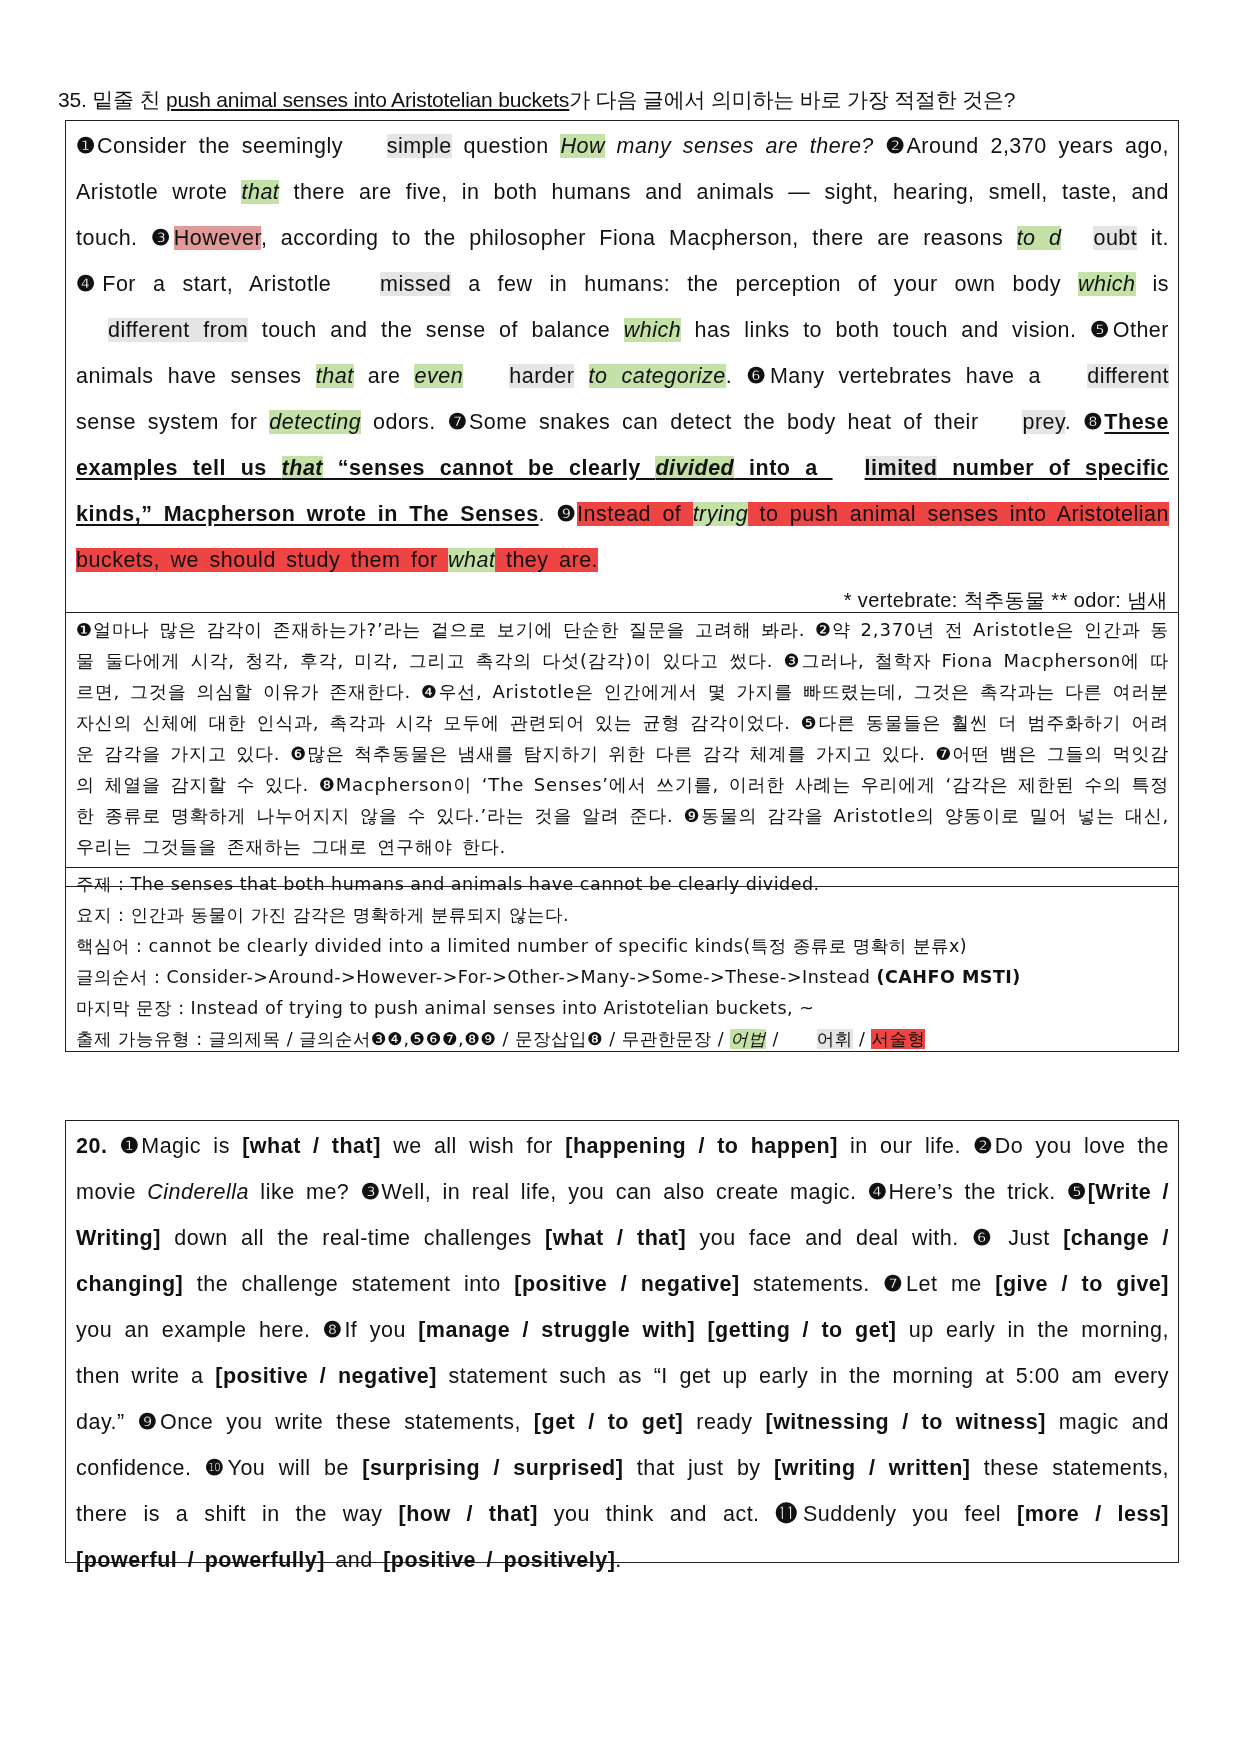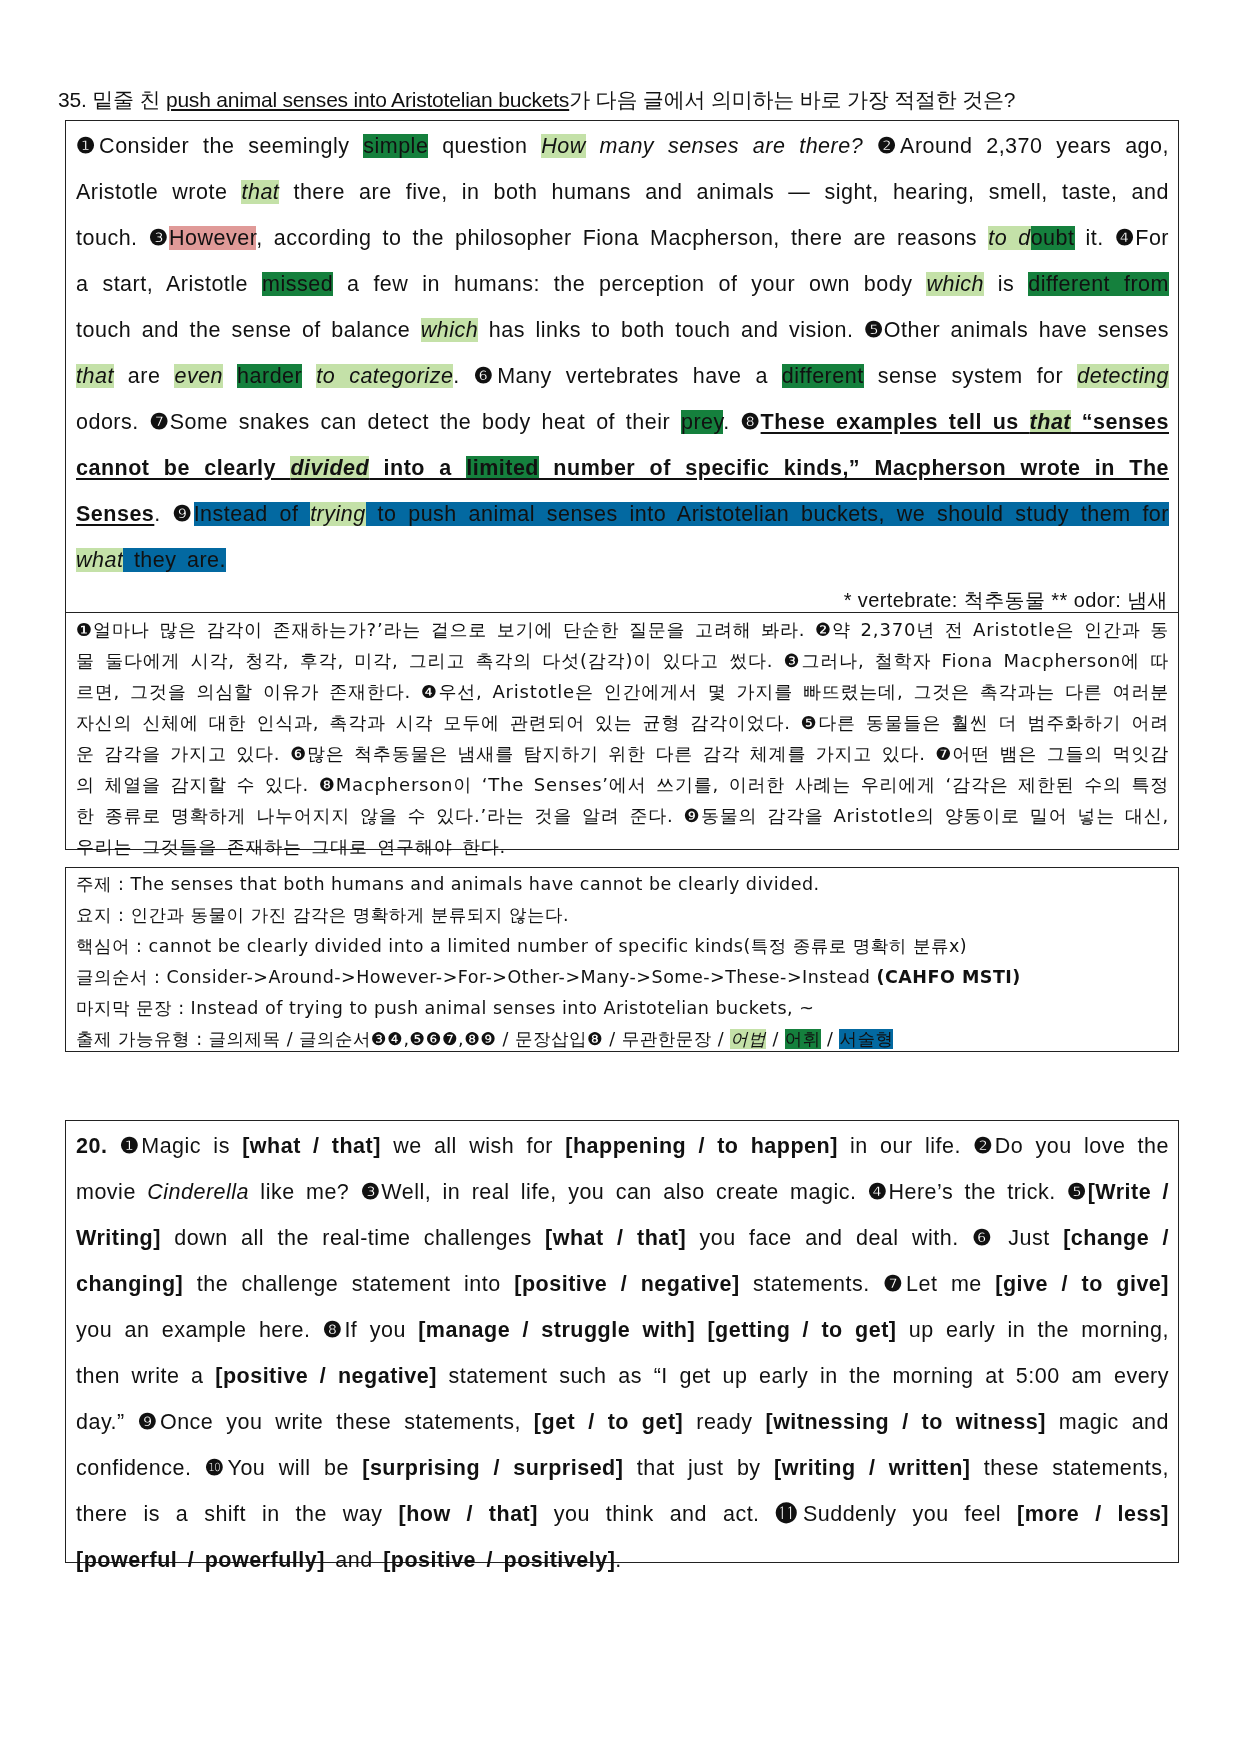--- a/index.html
+++ b/index.html
@@ -4,30 +4,30 @@
 <style>
   html, body { margin: 0; padding: 0; background: #fff; }
   body { width: 1240px; height: 1754px; position: relative; font-family: "DejaVu Sans", "Liberation Sans", sans-serif; color: #111; overflow: hidden; }
   .page { position: absolute; left: 0; top: 0; width: 1240px; }
   .q-title { position: absolute; left: 58px; top: 86px; width: 1130px; font-size: 21px; letter-spacing: -0.2px; white-space: nowrap; font-family: "Liberation Sans", sans-serif; }
   .q-title .ul { text-decoration: underline; }
   .box { position: absolute; border: 1.3px solid #222; box-sizing: border-box; }
   .passage { left: 65px; top: 120px; width: 1114px; height: 493px; padding: 2px 9px 0 10px; }
   .passage p { margin: 0; font-family: "Liberation Sans", sans-serif; font-size: 21.5px; line-height: 46px; text-align: justify; text-align-last: left; letter-spacing: 0.5px; word-spacing: 4px; }
   .passage .notes { position: absolute; right: 10px; bottom: -2px; font-size: 20px; font-family: "Liberation Sans", sans-serif; letter-spacing: 0.4px; }
-  .trans { left: 65px; top: 612px; width: 1114px; height: 238px; padding: 1px 9px 0 10px; border-top: 1.3px solid #222; }
+  .trans { left: 65px; top: 612px; width: 1114px; height: 275px; padding: 1px 9px 0 10px; border-top: 1.3px solid #222; }
   .trans p { margin: 0; font-family: "DejaVu Sans", sans-serif; font-size: 18px; line-height: 31px; text-align: justify; letter-spacing: 0.8px; word-spacing: 3px; }
   .summary { left: 65px; top: 867px; width: 1114px; height: 185px; padding: 1px 9px 0 10px; }
   .summary .row { font-family: "DejaVu Sans", sans-serif; font-size: 17.5px; line-height: 31px; letter-spacing: 0.5px; white-space: nowrap; }
   .q20 { left: 65px; top: 1120px; width: 1114px; height: 443px; padding: 2px 9px 0 10px; }
   .q20 p { margin: 0; font-family: "Liberation Sans", sans-serif; font-size: 21.5px; line-height: 46px; text-align: justify; text-align-last: left; letter-spacing: 0.5px; word-spacing: 4px; }
-  .hl-blue { background: #15803d; }
+  .hl-blue { background: #e5e5e5; margin-left: 32px; }
   .hl-green { background: #c4e1a8; font-style: italic; }
   .hl-red { background: #e09a98; }
-  .hl-orange { background: #0369a1; }
+  .hl-orange { background: #ef4444; }
   .underline { text-decoration: underline; text-underline-offset: 3px; }
   .bold { font-weight: bold; }
   .it { font-style: italic; }
   .num { font-weight: bold; }
 </style>
 </head>
 <body>
 
 <div class="page">
 

